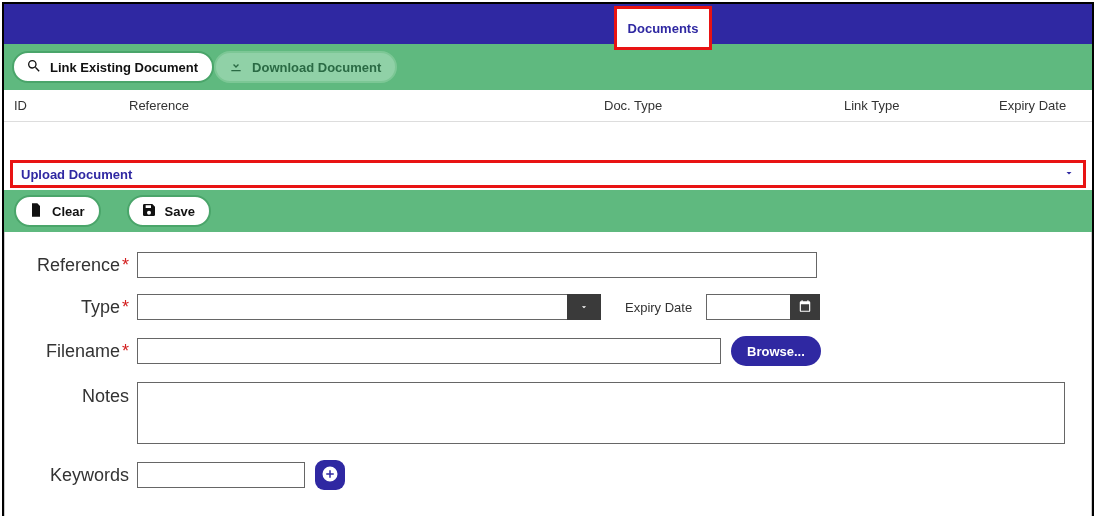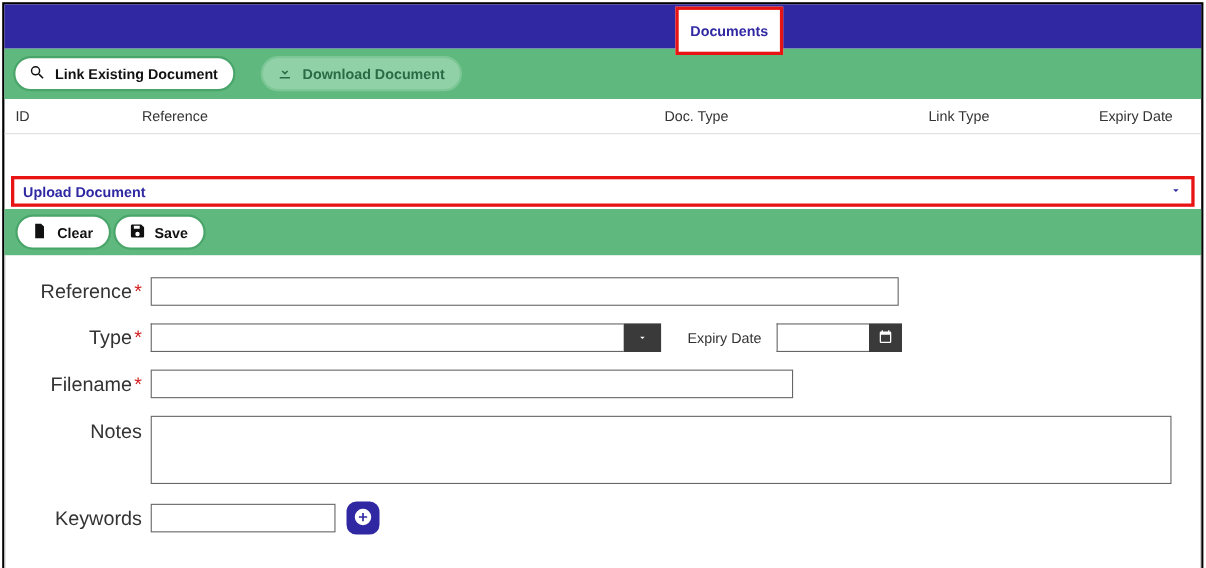--- a/index.html
+++ b/index.html
@@ -37,21 +37,21 @@
     font-weight: 700;
     font-size: 13px;
   }
   
   .toolbar {
     background: #5fb97f;
     height: 46px;
     display: flex;
     align-items: center;
     padding: 0 8px;
-    gap: 23px;
+    gap: 0;
   }
   .btn {
     display: inline-flex;
     align-items: center;
     gap: 8px;
     height: 32px;
     padding: 0 14px 0 12px;
     border-radius: 16px;
     font-weight: 700;
     font-size: 13px;
@@ -101,21 +101,21 @@
     gap: 48px;
   }
   .section-head .caret svg { width: 12px; height: 12px; fill: #2f28a2; }
   
   .toolbar2 {
     background: #5fb97f;
     height: 42px;
     display: flex;
     align-items: center;
     padding: 0 10px;
-    gap: 2px;
+    gap: 26px;
     margin-top: 2px;
   }
   
   .form-area {
     border: 1px solid #ccc;
     border-top: none;
     padding: 20px 16px 30px 16px;
   }
   .form-row {
     display: flex;
@@ -323,20 +323,21 @@
             </svg>
         </span>
       </div>
     </div>
 
     <div class="form-row">
       <div class="form-label">
         <span>Filename</span><span class="req">*</span>
       </div>
       <input class="file-input" type="text" value="" style="">
+      <div class="browse-btn">Browse...</div>
     </div>
 
     <div class="form-row top">
       <div class="form-label" style="padding-top:4px">Notes</div>
       <textarea class="notes-area" style=""></textarea>
     </div>
 
     <div class="form-row">
       <div class="form-label">Keywords</div>
       <input class="kw-input" type="text" value="" style="">

